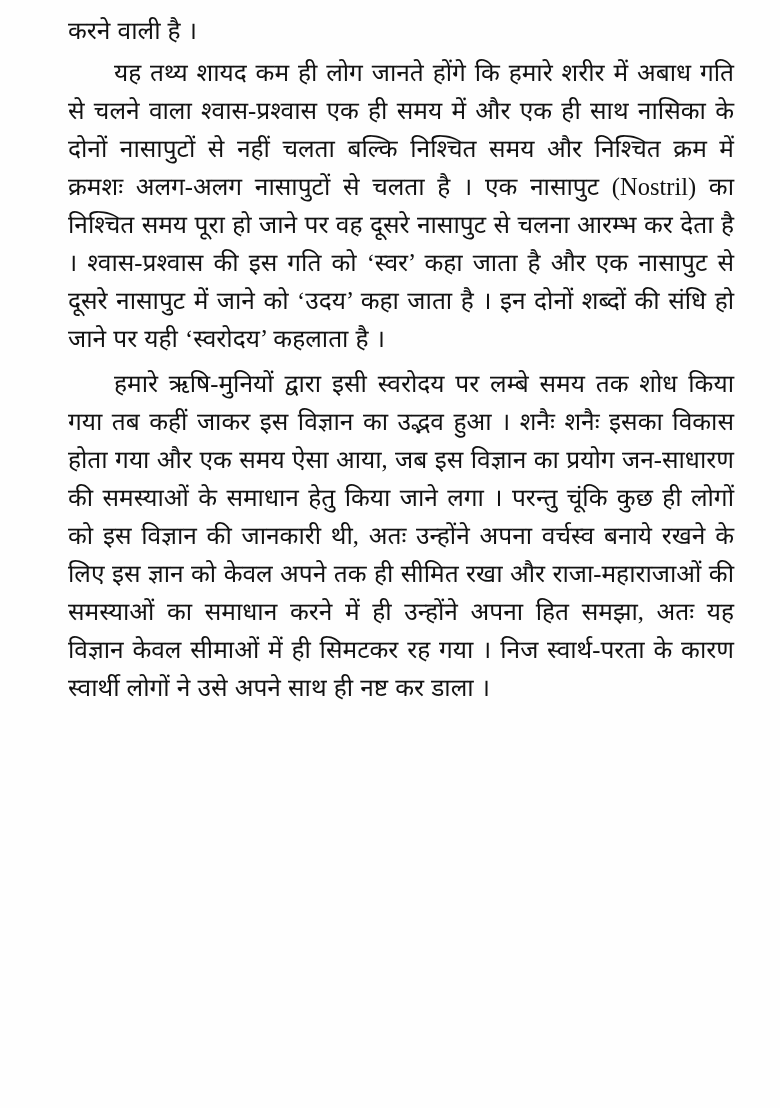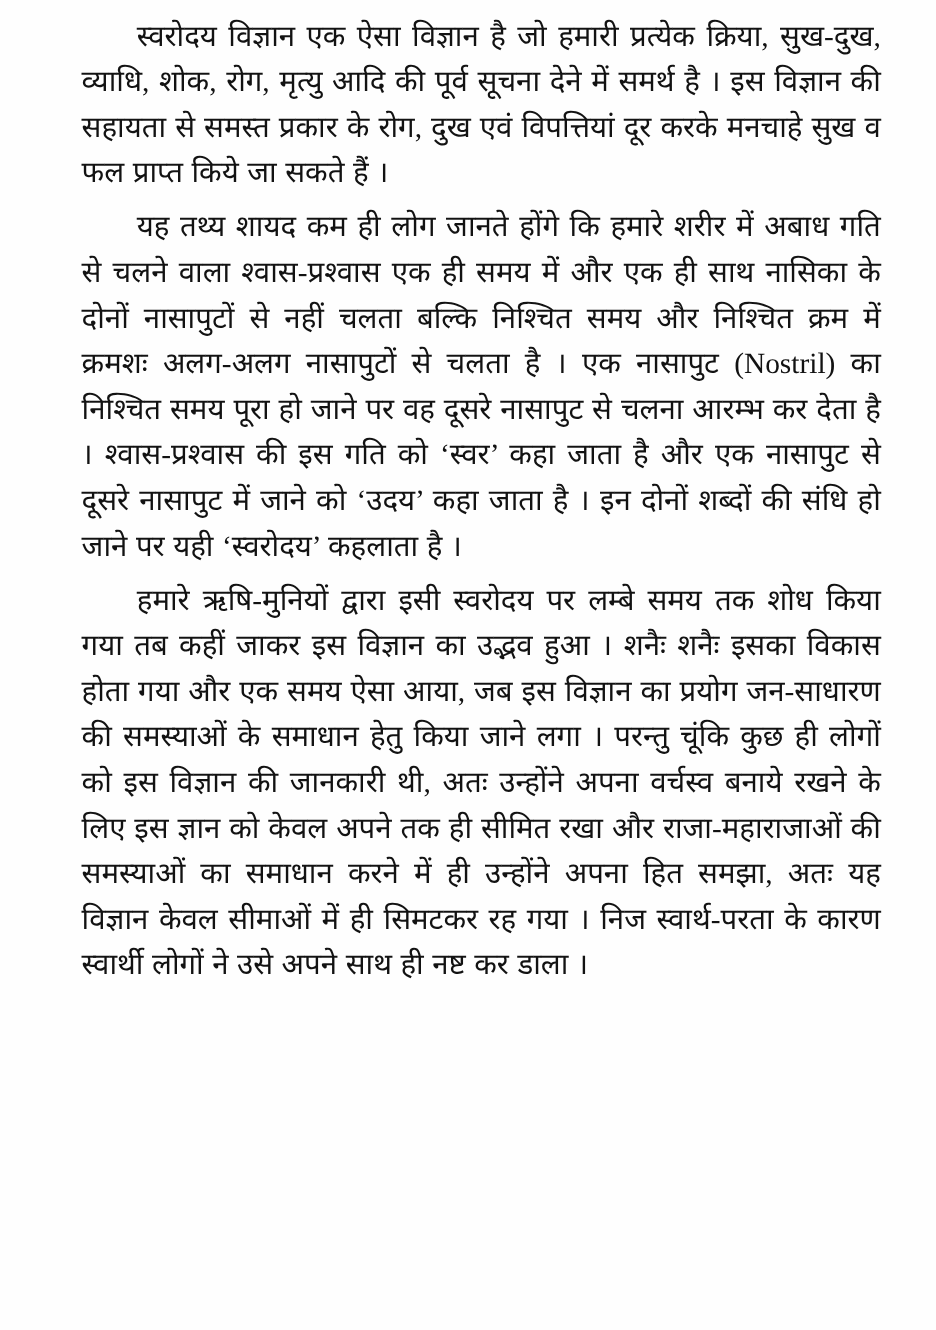--- a/index.html
+++ b/index.html
@@ -26,16 +26,16 @@
   }
   .para.no-indent {
     text-indent: 0;
     margin-bottom: 4px;
   }
 </style>
 </head>
 <body>
 
 <div class="page">
-  <p class="para">स्वरोदय विज्ञान एक ऐसा विज्ञान है जो हमारी प्रत्येक क्रिया, सुख-दुख, व्याधि, शोक, रोग, मृत्यु आदि की पूर्व सूचना देने में समर्थ है । इस विज्ञान की सहायता से समस्त प्रकार के रोग, दुख एवं विपत्तियां दूर करके मनचाहे सुख व फल प्राप्त किये जा सकते हैं ।</p>
+  <p class="para no-indent">करने वाली है ।</p>
   <p class="para">यह तथ्य शायद कम ही लोग जानते होंगे कि हमारे शरीर में अबाध गति से चलने वाला श्वास-प्रश्वास एक ही समय में और एक ही साथ नासिका के दोनों नासापुटों से नहीं चलता बल्कि निश्चित समय और निश्चित क्रम में क्रमशः अलग-अलग नासापुटों से चलता है । एक नासापुट (Nostril) का निश्चित समय पूरा हो जाने पर वह दूसरे नासापुट से चलना आरम्भ कर देता है । श्वास-प्रश्वास की इस गति को ‘स्वर’ कहा जाता है और एक नासापुट से दूसरे नासापुट में जाने को ‘उदय’ कहा जाता है । इन दोनों शब्दों की संधि हो जाने पर यही ‘स्वरोदय’ कहलाता है ।</p>
   <p class="para">हमारे ऋषि-मुनियों द्वारा इसी स्वरोदय पर लम्बे समय तक शोध किया गया तब कहीं जाकर इस विज्ञान का उद्भव हुआ । शनैः शनैः इसका विकास होता गया और एक समय ऐसा आया, जब इस विज्ञान का प्रयोग जन-साधारण की समस्याओं के समाधान हेतु किया जाने लगा । परन्तु चूंकि कुछ ही लोगों को इस विज्ञान की जानकारी थी, अतः उन्होंने अपना वर्चस्व बनाये रखने के लिए इस ज्ञान को केवल अपने तक ही सीमित रखा और राजा-महाराजाओं की समस्याओं का समाधान करने में ही उन्होंने अपना हित समझा, अतः यह विज्ञान केवल सीमाओं में ही सिमटकर रह गया । निज स्वार्थ-परता के कारण स्वार्थी लोगों ने उसे अपने साथ ही नष्ट कर डाला ।</p>
 </div>
 
 </body></html>

